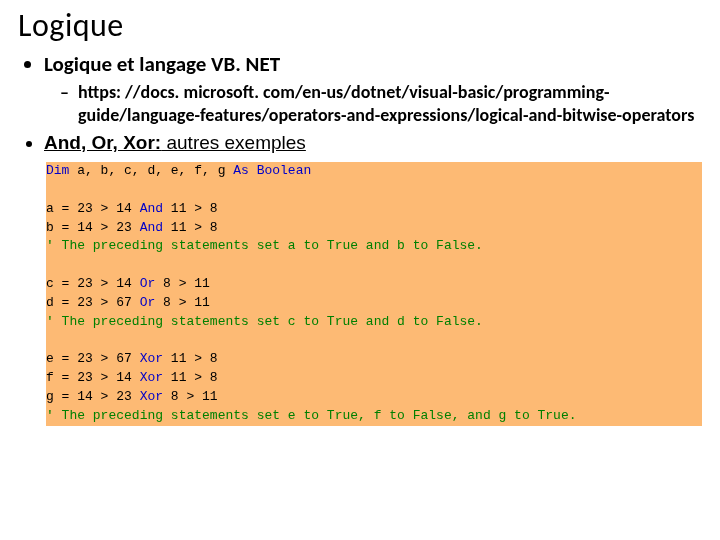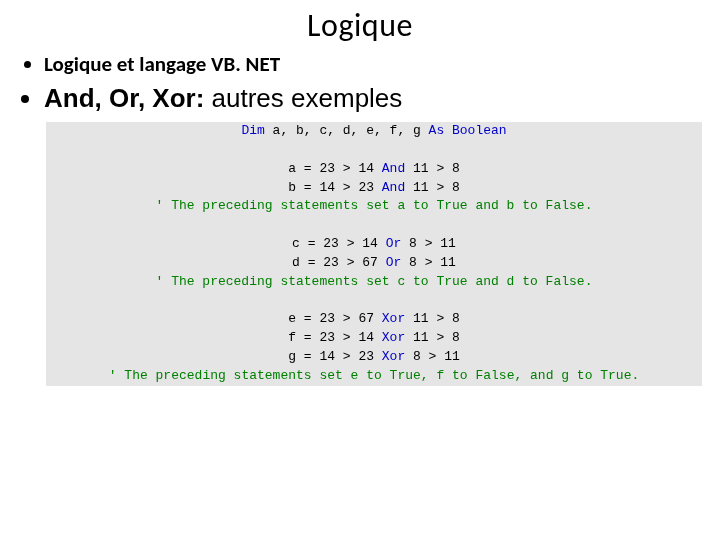--- a/index.html
+++ b/index.html
@@ -12,21 +12,20 @@
     color: #000;
   }
   .slide {
     box-sizing: border-box;
     padding: 6px 18px 8px 18px;
   }
   h1.title {
     margin: 0;
     font-size: 32px;
     font-weight: 400;
-    text-align: center;
     letter-spacing: 0.5px;
   }
   ul.lvl1 {
     margin: 6px 0 0 0;
     padding-left: 26px;
     list-style: disc;
   }
   ul.lvl1 > li {
     font-size: 21px;
     font-weight: 700;
@@ -47,46 +46,49 @@
     content: "–";
     position: absolute;
     left: -18px;
   }
   ul.lvl1b {
     margin: 6px 0 0 0;
     padding-left: 26px;
     list-style: disc;
   }
   ul.lvl1b > li {
-    font-size: 26px;
+    font-size: 19px;
     font-family: Arial, sans-serif;
+    text-decoration: underline;
   }
   .b { font-weight: 700; }
   .code {
     margin: 8px 0 14px 28px;
     font-family: Consolas, "Courier New", monospace;
     font-size: 13px;
     line-height: 1.45;
     white-space: pre;
-    background: #e5e5e5;
-    text-align: center;
+    background: #fdba74;
   }
   .kw  { color: #0000c8; }
   .cmt { color: #008000; }
 </style>
 </head>
 <body>
 
 <div class="slide">
 
   <h1 class="title">Logique</h1>
 
   <ul class="lvl1">
     <li>
       <span>Logique et langage VB. NET</span>
+      <ul class="lvl2">
+        <li>https: //docs. microsoft. com/en-us/dotnet/visual-basic/programming-guide/language-features/operators-and-expressions/logical-and-bitwise-operators</li>
+      </ul>
     </li>
   </ul>
 
   <ul class="lvl1b">
     <li>
       <span class="b">And, Or, Xor:</span><span> autres exemples</span>
     </li>
   </ul>
 
   <div class="code"><span class="kw">Dim</span><span> a, b, c, d, e, f, g </span><span class="kw">As Boolean</span>

